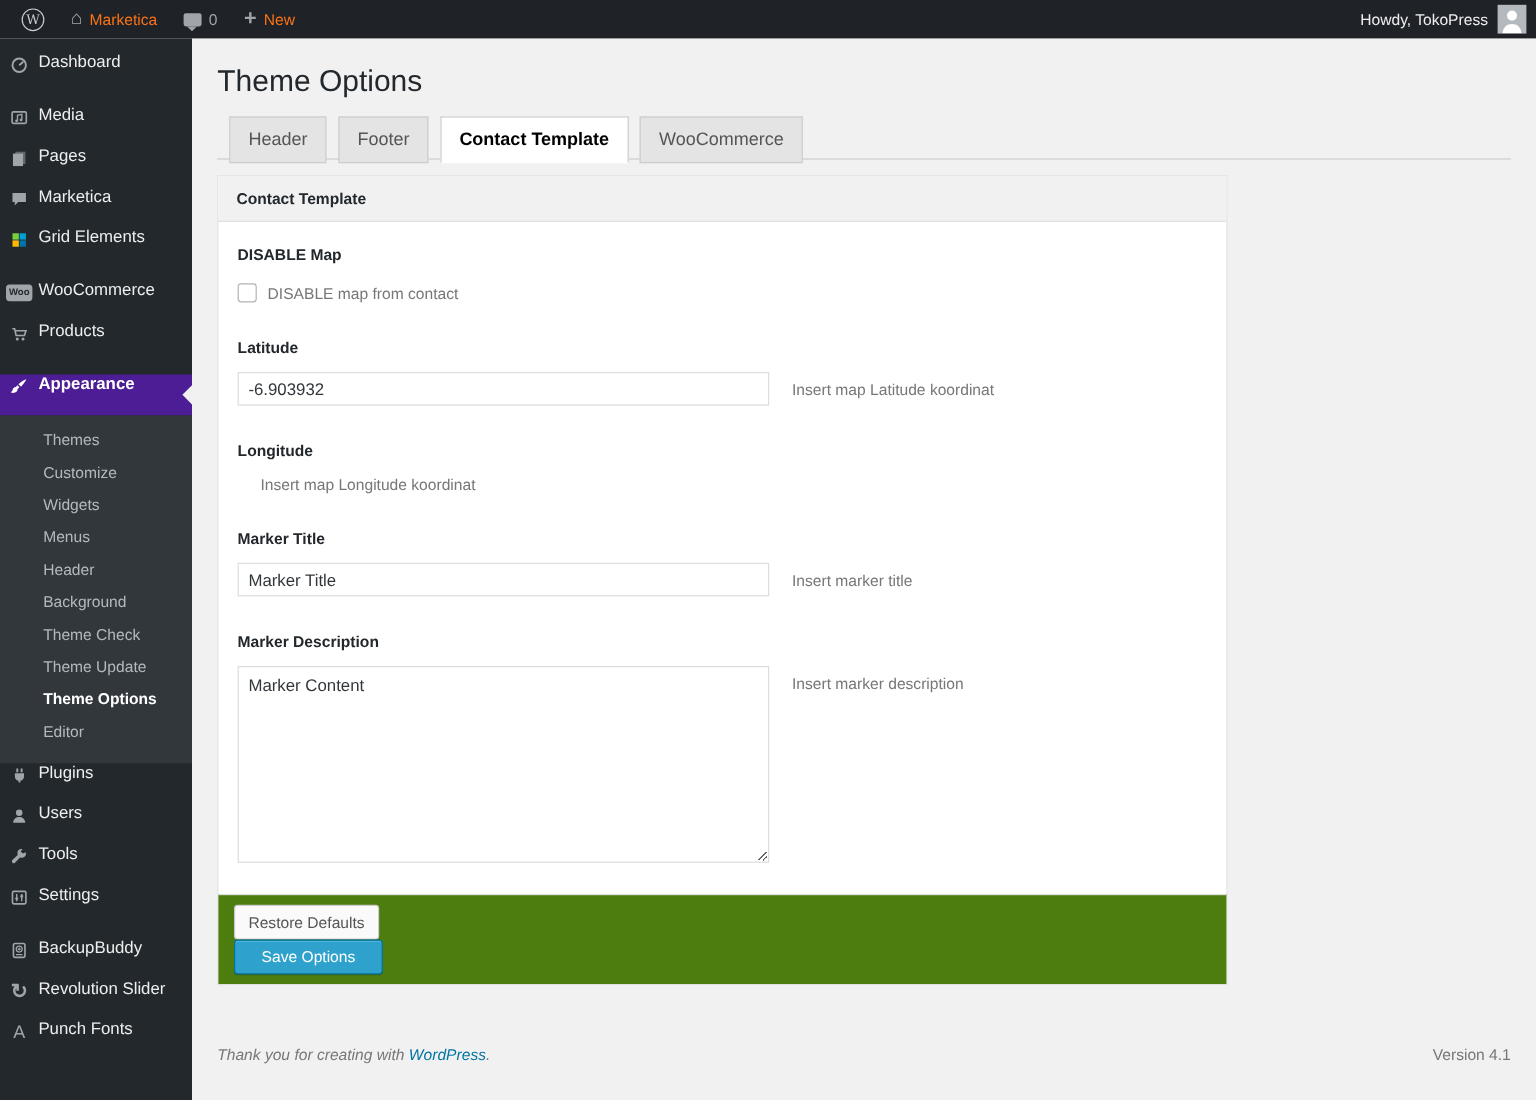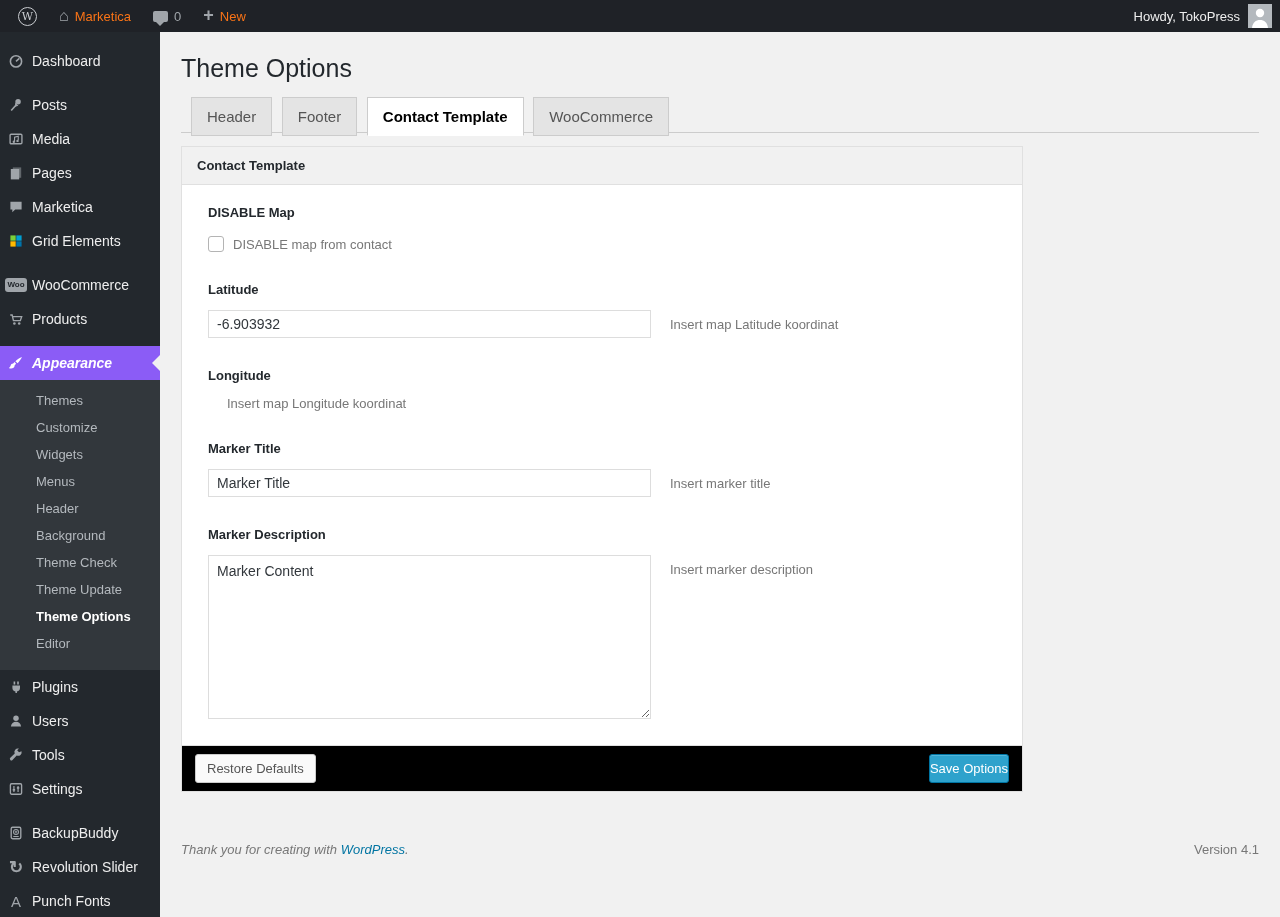--- a/index.html
+++ b/index.html
@@ -20,25 +20,25 @@
   .ab-bubble::after { content:""; position:absolute; left:3px; bottom:-4px; border:4px solid transparent; border-top-color:#a0a5aa; border-bottom-width:0; }
   .ab-count { color:#a0a5aa; font-size:13px; }
   .ab-plus { font-size:18px; font-weight:bold; color:#a0a5aa; line-height:1; margin-top:-2px; }
   .ab-right { margin-left:auto; display:flex; align-items:center; gap:8px; padding-right:8px; }
   .ab-howdy { color:#eee; font-size:13px; }
   .ab-avatar { width:24px; height:24px; background:#b4b9be; display:flex; align-items:flex-end; justify-content:center; overflow:hidden; }
 
   
   .sidebar { position:absolute; top:32px; left:0; bottom:0; width:160px; background:#23282d; padding-top:12px; }
   .menu-sep { height:10px; }
-  .mi { position:relative; display:flex; align-items:center; height:34px; cursor:pointer; color:#eee; }
+  .mi { position:relative; display:flex; align-items:flex-start; height:34px; cursor:pointer; color:#eee; }
   .mi .icon { width:16px; height:20px; margin:0 8px 0 8px; color:#a0a5aa; display:flex; align-items:center; justify-content:center; flex:none; }
   .mi .icon svg { width:20px; height:20px; display:block; }
   .mi .mi-label { font-size:14px; line-height:1; }
-  .mi.active { background:#8b5cf6;font-style:italic; }
+  .mi.active { background:#4c1d95; }
   .mi.active .icon { color:#fff; }
   .mi.active .mi-label { color:#fff; font-weight:bold; }
   .mi.active::after { content:""; position:absolute; right:0; top:50%; margin-top:-8px;
                       border:8px solid transparent; border-right-color:#f1f1f1; }
   .submenu { background:#32373c; padding:7px 0 13px; }
   .smi { padding:7px 0 7px 36px; color:#b4b9be; font-size:13px; cursor:pointer; line-height:1; }
   .smi.current { color:#fff; font-weight:bold; }
   .woo-badge { background:#a0a5aa; color:#23282d; border-radius:3px; font-size:8px; font-weight:bold;
                padding:3px 2px; line-height:1; letter-spacing:0; }
   .glyph-icon { font-size:15px; color:#a0a5aa; line-height:1; }
@@ -49,45 +49,45 @@
 
   .tabbar { margin-top:13px; border-bottom:1px solid #ccc; padding-left:10px; height:37px; }
   .tab { display:inline-block; padding:9px 15px 8px; font-size:15px; color:#555; background:#e4e4e4;
          border:1px solid #ccc; border-bottom:none; margin-right:6px; cursor:pointer; line-height:1.3;
          position:relative; top:1px; border-bottom:1px solid #ccc; }
   .tab.active { background:#fff; color:#000; font-weight:bold; border-bottom:1px solid #fff; }
 
   .panel { margin-top:13px; width:842px; background:#fff; border:1px solid #e0e0e0; }
   .panel-header { background:#f1f1f1; border-bottom:1px solid #e0e0e0; padding:11px 15px; font-size:13px;
                   font-weight:bold; color:#23282d; }
-  .panel-body { padding:20px 26px 26px; }
+  .panel-body { padding:20px 16px 26px; }
 
   .field { margin-bottom:30px; }
   .field:last-child { margin-bottom:0; }
   .field-label { display:block; font-weight:bold; color:#23282d; font-size:13px; margin-bottom:13px; }
   .checkbox-row { display:flex; align-items:center; gap:9px; margin-top:16px; }
   input[type="checkbox"] { appearance:none; -webkit-appearance:none; width:16px; height:16px; margin:0;
                            border:1px solid #b4b4b4; border-radius:3px; background:#fff; cursor:pointer; }
   .checkbox-label { color:#777; font-size:13px; }
   .field-row { display:flex; align-items:center; }
   .field-row.top { align-items:flex-start; }
   .text-input { width:443px; height:28px; border:1px solid #ddd; background:#fff; padding:0 8px;
                 font-family:"Liberation Sans", sans-serif; font-size:14px; color:#32373c; outline:none; }
   textarea.text-area { width:443px; height:164px; border:1px solid #ddd; background:#fff; padding:7px 8px;
                        font-family:"Liberation Sans", sans-serif; font-size:14px; color:#32373c; resize:both; outline:none; }
   .hint { color:#777; font-size:13px; margin-left:19px; }
   .field-row.top .hint { margin-top:7px; }
 
-  .panel-footer { background:#000000; border-top:1px solid #e0e0e0; padding:8px 13px;
-                  display:flex; align-items:flex-start; justify-content:space-between; }
+  .panel-footer { background:#4d7c0f; border-top:1px solid #e0e0e0; padding:8px 13px;
+                  display:flex; align-items:flex-start; justify-content:space-between;flex-direction:column; }
   .btn-secondary { background:#fafafa; border:1px solid #ccc; border-radius:3px; color:#555; font-size:13px;
                    padding:6px 11px; cursor:pointer; font-family:"Liberation Sans", sans-serif;
                    box-shadow:0 1px 0 rgba(0,0,0,0.06); }
   .btn-primary { background:#2ea2cc; border:1px solid #0074a2; border-radius:3px; color:#fff; font-size:13px;
-                 padding:6px 0; cursor:pointer; font-family:"Liberation Sans", sans-serif;
+                 padding:6px 22px; cursor:pointer; font-family:"Liberation Sans", sans-serif;
                  box-shadow:inset 0 1px 0 rgba(120,200,230,.5), 0 1px 0 rgba(0,0,0,.15); }
 
   .page-footer { margin-top:50px; display:flex; align-items:center; justify-content:space-between; }
   .thanks { font-style:italic; color:#777; font-size:13px; }
   .thanks a { color:#0074a2; text-decoration:none; cursor:pointer; }
   .version { color:#777; font-size:13px; }
 </style>
 </head>
 <body>
 
@@ -127,30 +127,20 @@
       <svg viewBox="0 0 20 20">
           <circle cx="10" cy="10.5" r="7" fill="none" stroke="currentColor" stroke-width="2"></circle>
           <path d="M10 10.5L14.2 6.8" stroke="currentColor" stroke-width="2" fill="none"></path>
         </svg>
     </span>
     <span class="mi-label">Dashboard</span>
   </div>
 
   <div class="menu-sep"></div>
 
-  <div class="mi">
-    <span class="icon">
-      <svg viewBox="0 0 20 20">
-          <circle cx="12.6" cy="6" r="3.4" fill="currentColor"></circle>
-          <path d="M10.4 9.6L4 17" stroke="currentColor" stroke-width="2" fill="none"></path>
-          <path d="M9 7l4 4-4.2 1.2z" fill="currentColor"></path>
-        </svg>
-    </span>
-    <span class="mi-label">Posts</span>
-  </div>
 
   <div class="mi">
     <span class="icon">
       <svg viewBox="0 0 20 20">
           <rect x="2.6" y="4" width="14.8" height="12" rx="1.4" fill="none" stroke="currentColor" stroke-width="1.7"></rect>
           <path d="M8.2 13.3V7.6l4.6-1v5" stroke="currentColor" stroke-width="1.4" fill="none"></path>
           <circle cx="7.3" cy="13.4" r="1.5" fill="currentColor"></circle>
           <circle cx="11.9" cy="12.4" r="1.5" fill="currentColor"></circle>
         </svg>
     </span>

